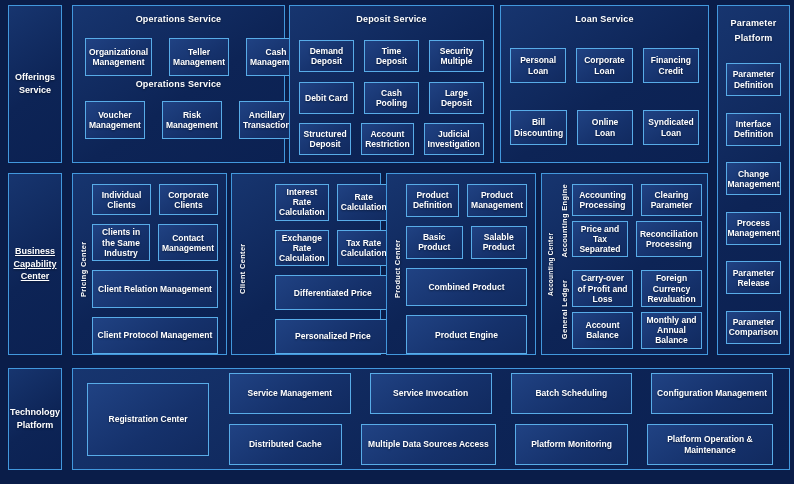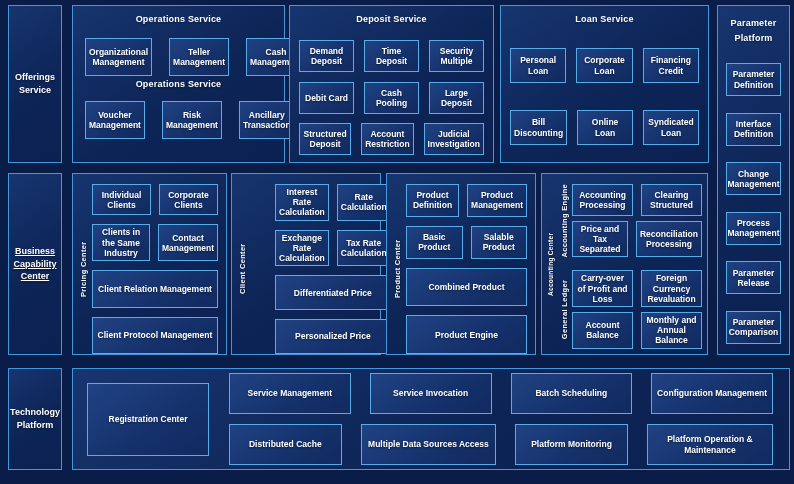--- a/index.html
+++ b/index.html
@@ -208,21 +208,21 @@
 </div>
 
 <div class="panel" id="p-accounting">
   <div class="vlabel" id="acc-center-label">Accounting Center</div>
   <div class="acc-inner">
     <div class="acc-section">
       <div class="vlabel vcol">Accounting Engine</div>
       <div class="acc-grid">
         <div class="pairrow">
           <div class="box">Accounting Processing</div>
-          <div class="box">Clearing Structured</div>
+          <div class="box">Clearing Parameter</div>
         </div>
         <div class="pairrow">
           <div class="box">Price and Tax Separated</div>
           <div class="box">Reconciliation Processing</div>
         </div>
       </div>
     </div>
     <div class="acc-section">
       <div class="vlabel vcol">General Ledger</div>
       <div class="acc-grid">

